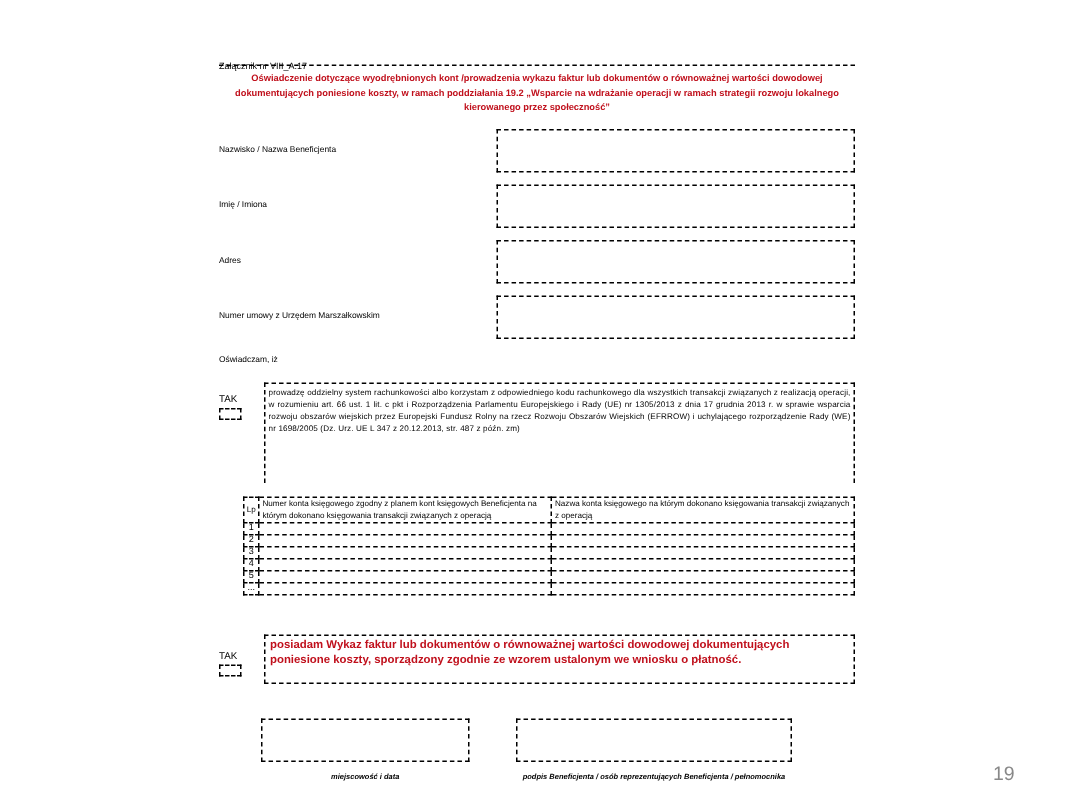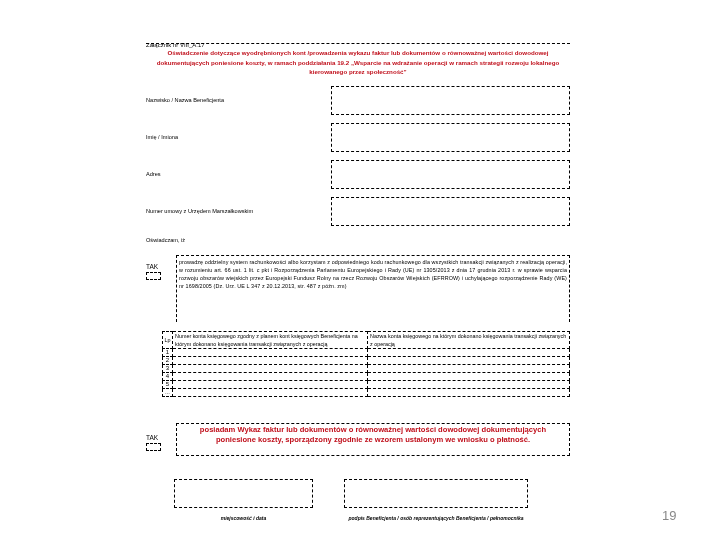--- a/index.html
+++ b/index.html
@@ -1,21 +1,21 @@
 <!DOCTYPE html>
 <html><head>
   <meta charset="utf-8">
   <style>
     html, body { margin: 0; padding: 0; background: #ffffff; }
     body { width: 720px; height: 540px; position: relative; overflow: hidden;
            font-family: "Liberation Sans", sans-serif; color: #000; }
     .abs { position: absolute; }
     .dash { border: 1px dashed #000; box-sizing: border-box; }
     .tiny { font-size: 5.4px; line-height: 8px; letter-spacing: 0.1px; }
-    .red { color: #c0101c; text-align: center; }
+    .red { color: #c0101c; }
     .header-line { left: 146px; top: 33px; width: 424px; height: 10px; border-bottom: 1px dashed #000; }
     .header-line span { font-size: 6px; }
     .title { left: 146px; top: 48px; width: 424px; text-align: center; font-size: 6.2px; line-height: 9.5px; font-weight: bold; }
     .label { left: 146px; font-size: 5.6px; }
     .field { left: 331px; width: 239px; height: 29px; }
     .tak { left: 146px; font-size: 6.5px; }
     .takbox { left: 146px; width: 15px; height: 8px; border: 1px dashed #000; box-sizing: border-box; }
     .decl1 { left: 176px; top: 255px; width: 394px; height: 67px; border: 1px dashed #000; border-bottom: none; padding: 2px 2px; box-sizing: border-box; text-align: justify; }
     table.acc { position: absolute; left: 162px; top: 331px; width: 408px; border-collapse: collapse; }
     table.acc td { border: 1px dashed #000; padding: 0 2px; vertical-align: top; font-size: 5.4px; line-height: 8px; }

